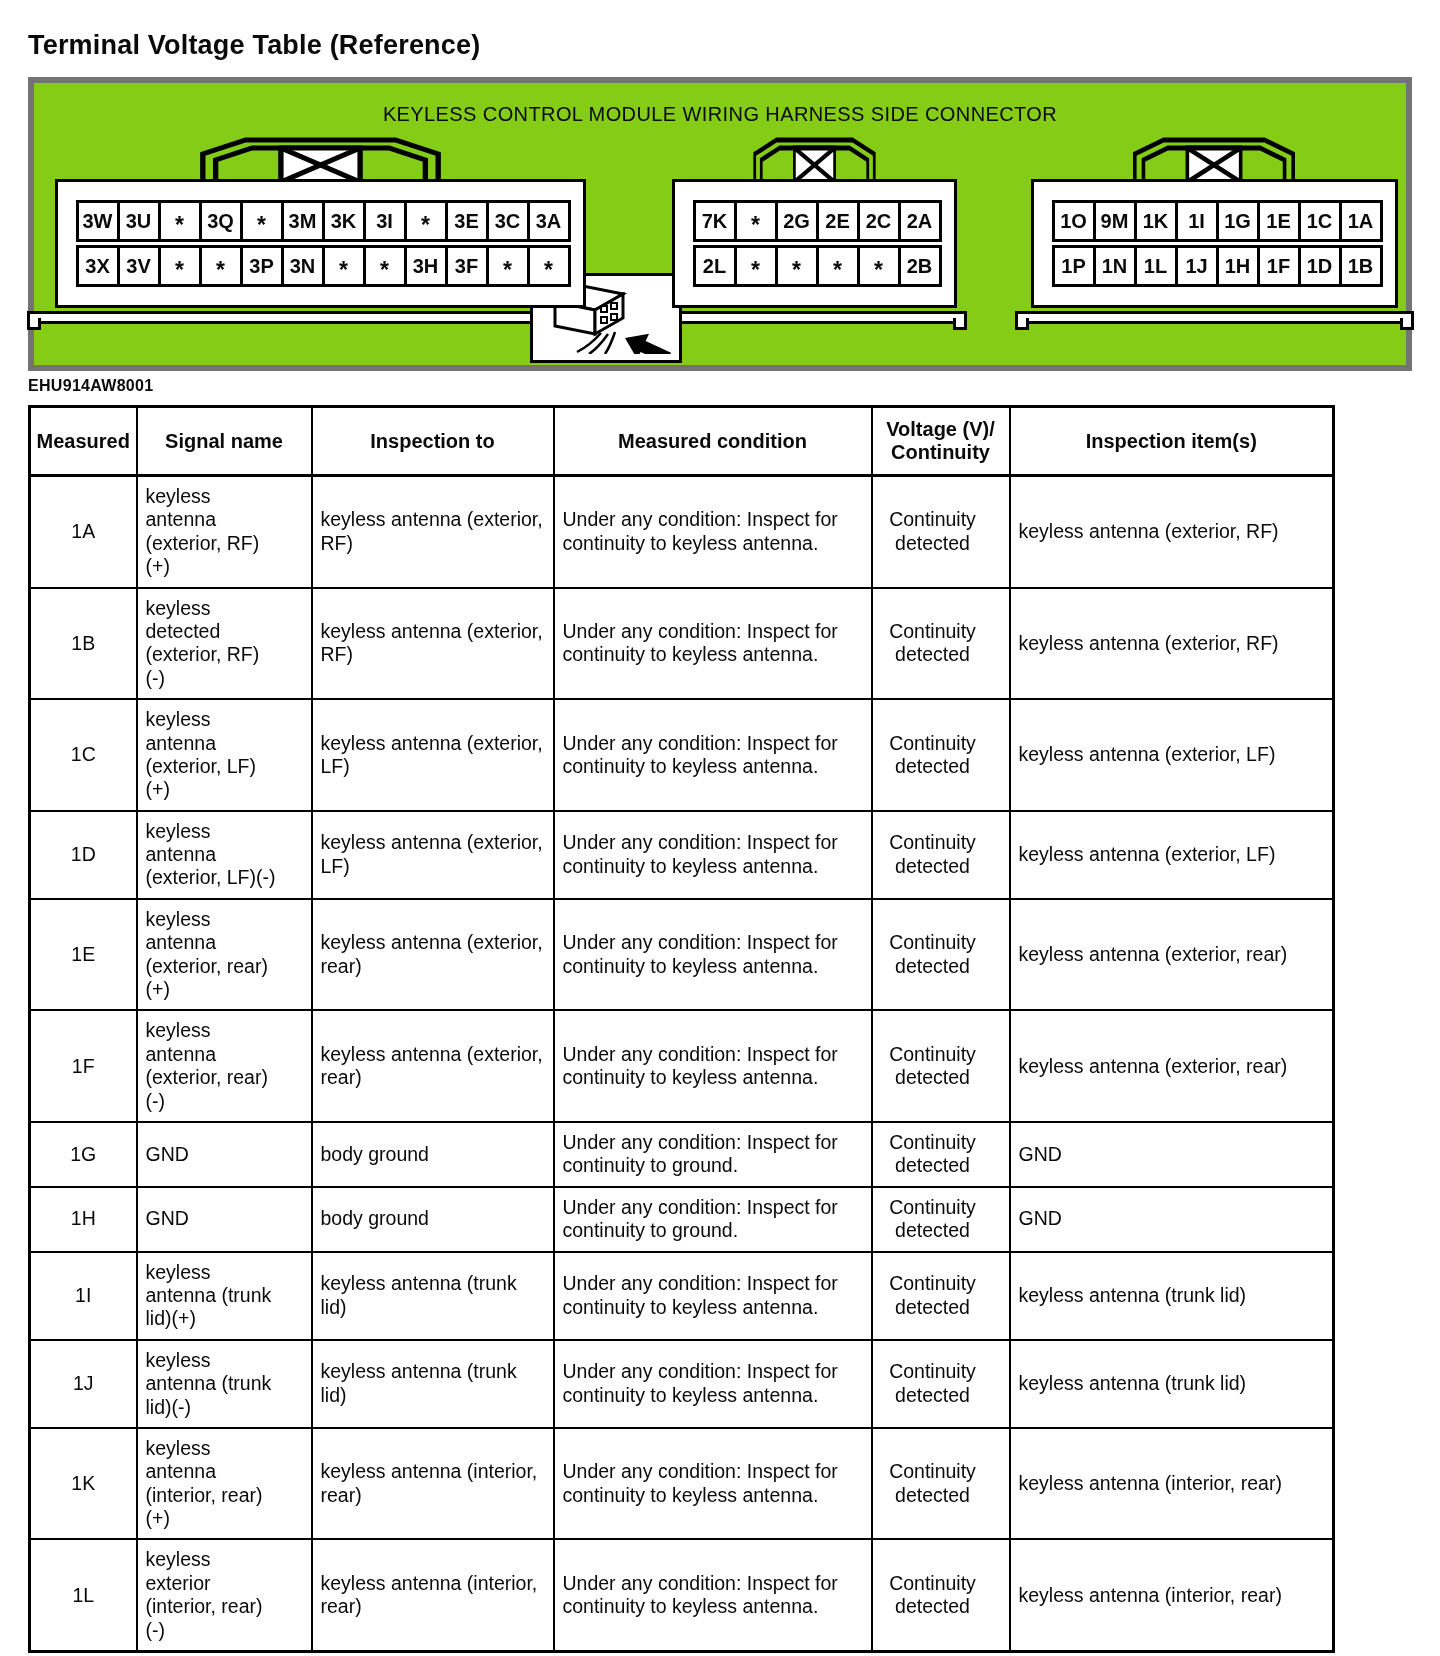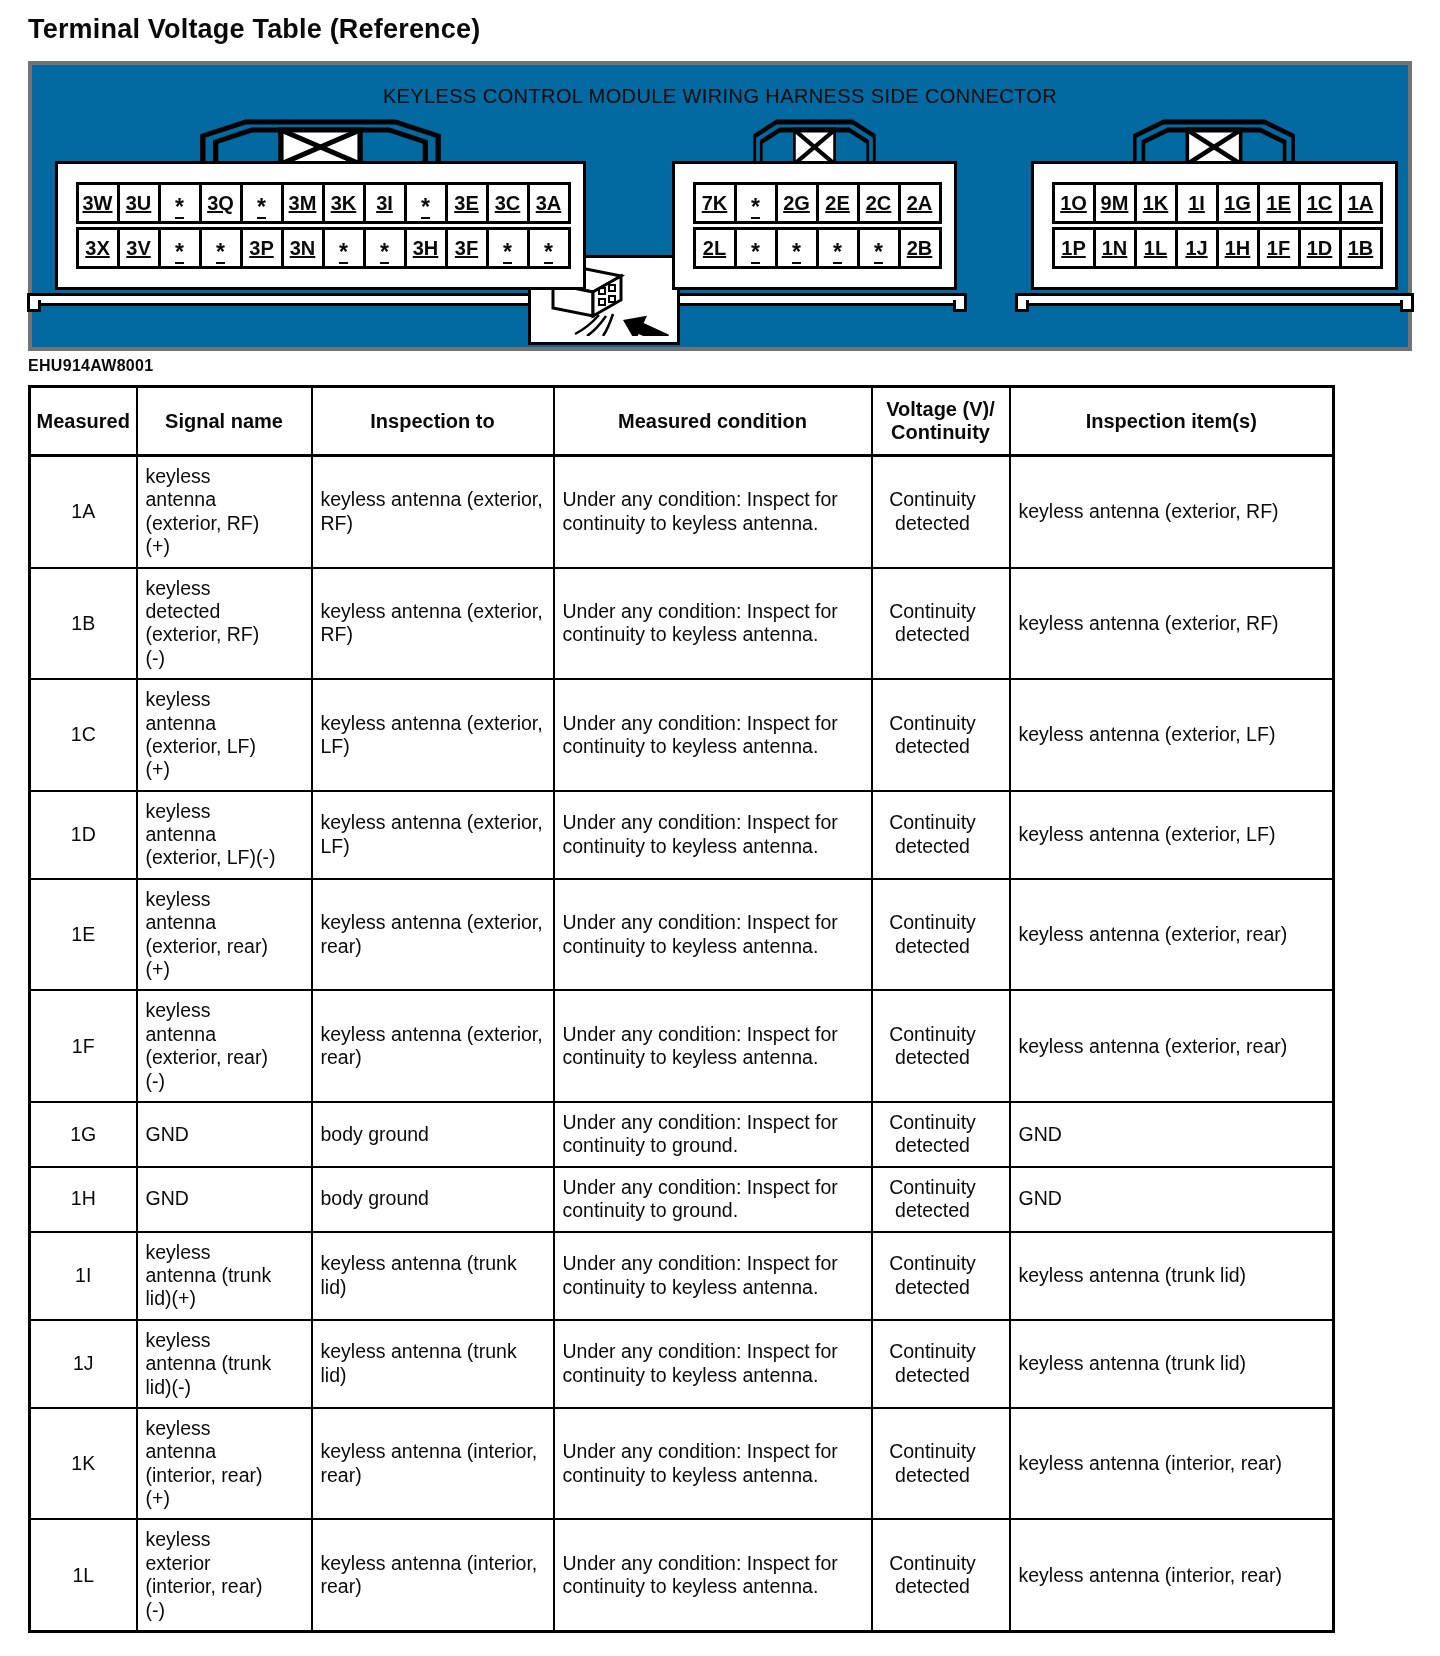--- a/index.html
+++ b/index.html
@@ -5,38 +5,38 @@
   html,body { margin:0; padding:0; background:#ffffff; }
   body {
     width:1440px; min-height:1656px;
     font-family:"Liberation Sans", sans-serif;
     color:#0a0a0a;
     -webkit-font-smoothing:antialiased;
   }
   .page { padding:8px 28px 10px 28px; position:relative; }
 
   .title {
-    font-size:27px; font-weight:bold; margin:6px 0 16px 0; letter-spacing:.2px;
+    font-size:27px; font-weight:bold; margin:22px 0 16px 0; letter-spacing:.2px;
   }
 
   
   .diagram-box {
-    border:4px solid #737373; height:282px; position:relative; background:#0369a1;
+    border:6px solid #737373; height:282px; position:relative; background:#84cc16;
   }
   .caption {
     text-align:center; font-size:20px; margin-top:20px; letter-spacing:.4px;
     font-weight:normal;
   }
   .connectors-row {
     display:flex; justify-content:center; align-items:flex-end; gap:48px;
     margin-top:10px;
   }
   .connector { display:flex; flex-direction:column; align-items:center; }
   .latch { display:block; margin-bottom:-3px; }
-  .pin-body { border:3px solid #000; padding:18px; background:#fff; position:relative; z-index:2;text-decoration:underline; }
+  .pin-body { border:3px solid #000; padding:18px; background:#fff; position:relative; z-index:2; }
   .pin-grid { display:grid; gap:3px; }
   .pin {
     width:38px; height:36px; border:3px solid #000;
     display:flex; align-items:center; justify-content:center;
     font-weight:bold; font-size:20px; background:#fff;
   }
   .pin.star { font-size:23px; padding-top:9px; box-sizing:content-box; height:27px; }
   .rail { height:7px; border:3px solid #000; margin-top:3px; position:relative; background:#fff; }
   .rail::before, .rail::after {
     content:""; position:absolute; bottom:-9px; width:8px; height:9px;

